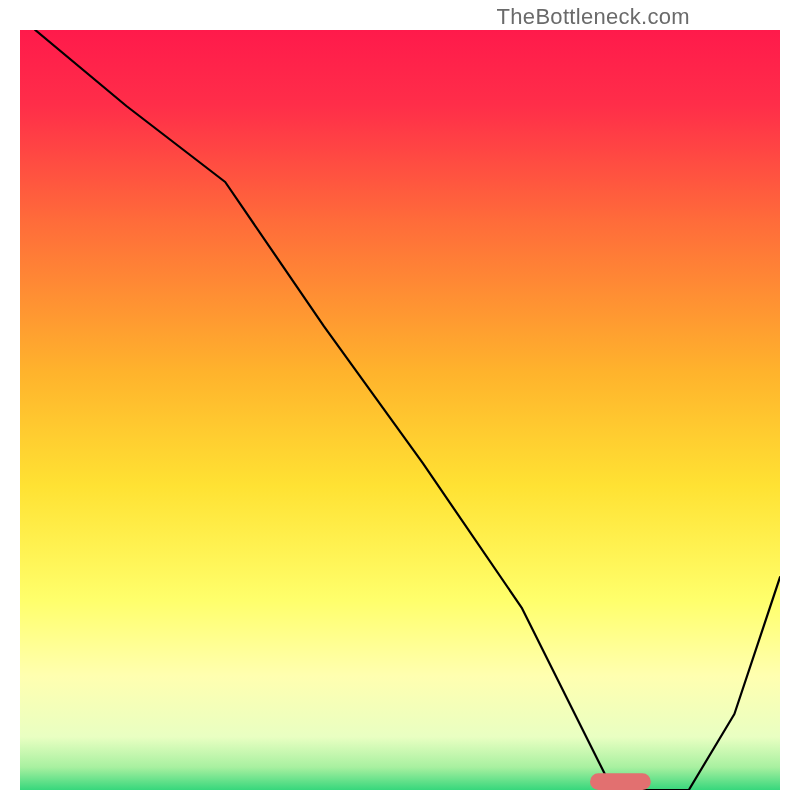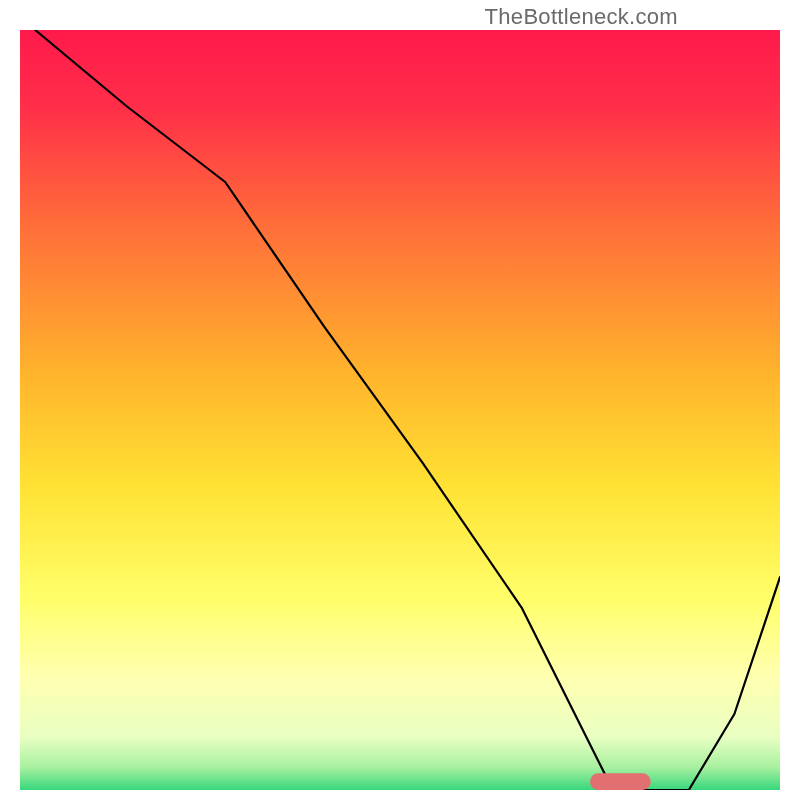--- a/index.html
+++ b/index.html
@@ -8,20 +8,21 @@
     width: 800px;
     height: 800px;
     overflow: hidden;
     font-family: Arial, Helvetica, sans-serif;
     background: #ffffff;
   }
   .container {
     position: relative;
     width: 688px;
     height: 800px;
+    padding-left: 12px;
   }
   .watermark {
     position: absolute;
     top: 4px;
     right: 10px;
     font-size: 22px;
     font-weight: 500;
     color: #6a6a6a;
     letter-spacing: 0.3px;
   }

